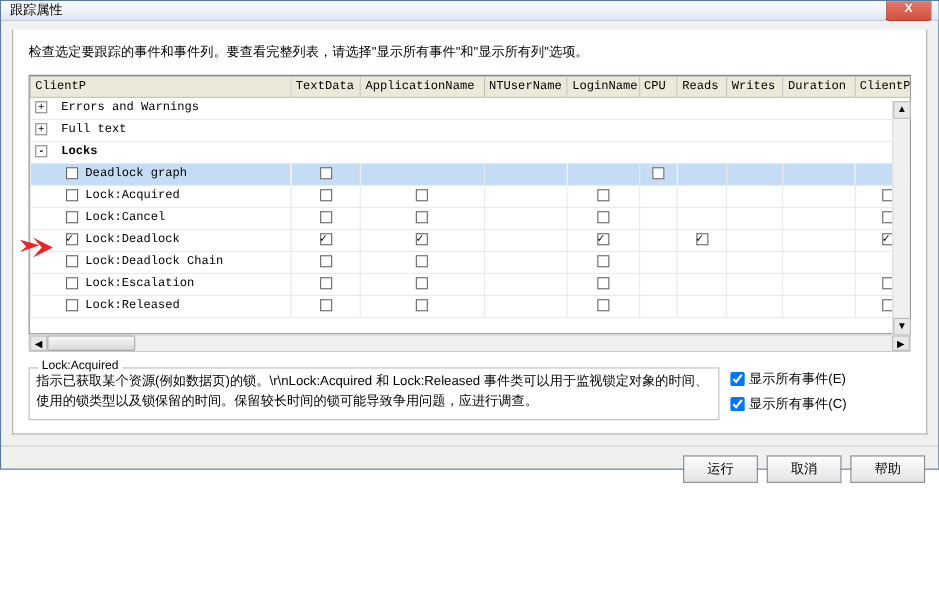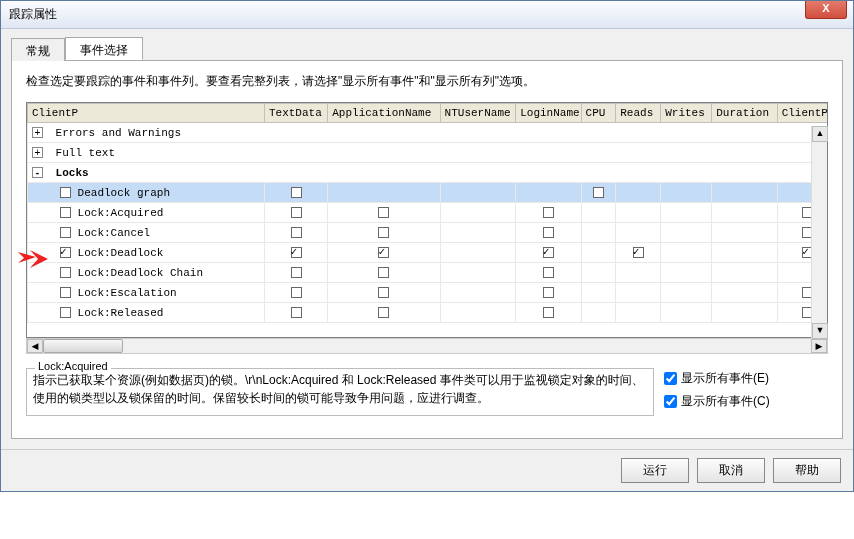--- a/index.html
+++ b/index.html
@@ -1,17 +1,17 @@
 <!DOCTYPE html>
 <html><head>
 <meta charset="utf-8">
 <style>
   * { box-sizing: border-box; }
   body { margin: 0; font-family: Tahoma, "Microsoft YaHei", sans-serif; font-size: 12px; background: #fff; width: 854px; height: 539px; overflow: hidden; position: relative; }
-  .window { width: 854px; height: 492px; border: 1px solid #5a7aa0; background: #f0f0f0; display: flex; flex-direction: column; }
+  .window { width: 854px; height: 427px; border: 1px solid #5a7aa0; background: #f0f0f0; display: flex; flex-direction: column; }
   .titlebar { height: 28px; background: linear-gradient(#fbfcfe, #e0e7f4); display: flex; align-items: center; padding: 0 0 0 8px; border-bottom: 1px solid #c0c8d8; position: relative; }
   .titlebar-text { font-size: 12px; color: #000; }
   .close-btn { position: absolute; right: 6px; top: 0; width: 42px; height: 18px; background: linear-gradient(#e47a6c,#d14f3e); border: 1px solid #a03020; border-top: none; border-radius: 0 0 3px 3px; color: #fff; font-weight: bold; text-align: center; line-height: 15px; font-size: 11px; cursor: pointer; }
   .content { flex: 1; padding: 8px 10px 10px 10px; display: flex; flex-direction: column; }
   .tabs { display: flex; border-bottom: 1px solid #aaa; height: 24px; position: relative; }
   .tab { padding: 4px 14px; border: 1px solid #aaa; border-bottom: none; background: #f0f0f0; margin-right: 0px; font-size: 12px; cursor: pointer; position: relative; top: 1px; }
   .tab.active { background: #fff; border-bottom: 1px solid #fff; top: 0; }
   .tab-page { flex: 1; background: #fff; border: 1px solid #aaa; border-top: none; padding: 12px 14px; display: flex; flex-direction: column; gap: 8px; }
   .instruction { font-size: 12px; color: #000; margin-bottom: 4px; }
   .grid-wrap { position: relative; }
@@ -50,24 +50,20 @@
 </style>
 </head>
 <body>
 
 <div class="window">
   <div class="titlebar">
     <span class="titlebar-text">跟踪属性</span>
     <div class="close-btn">X</div>
   </div>
   <div class="content">
-    <div class="tabs">
-      <div class="tab">常规</div>
-      <div class="tab active">事件选择</div>
-    </div>
     <div class="tab-page">
       <div class="instruction">检查选定要跟踪的事件和事件列。要查看完整列表，请选择"显示所有事件"和"显示所有列"选项。</div>
 
       <div class="grid-wrap">
         <div class="arrow">
           <svg width="30" height="22" viewBox="0 0 30 22">
               <polygon points="0,4 18,9 0,15 6,10" fill="#e22"></polygon>
               <polygon points="12,2 30,11 12,20 20,11" fill="#e22"></polygon>
             </svg>
         </div>

